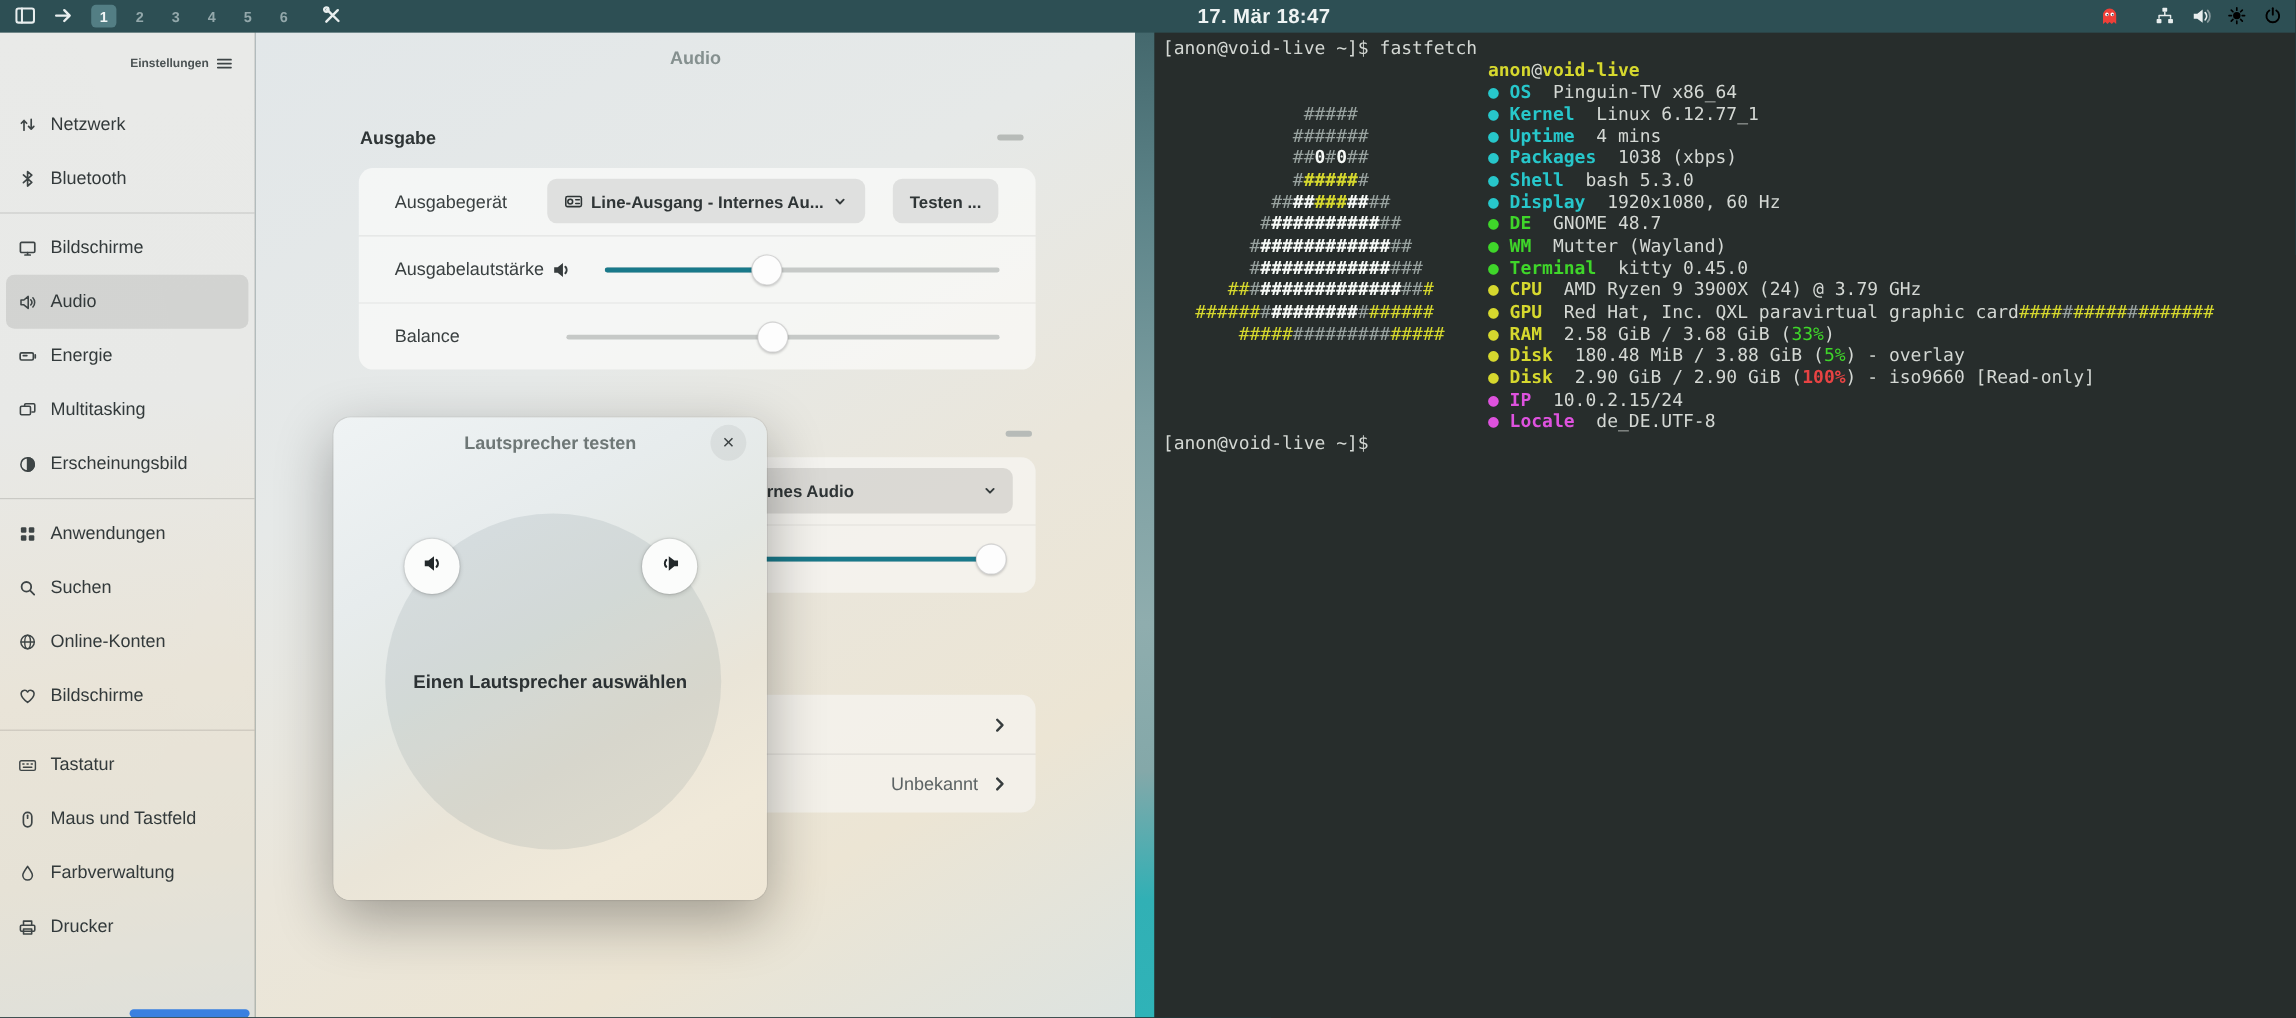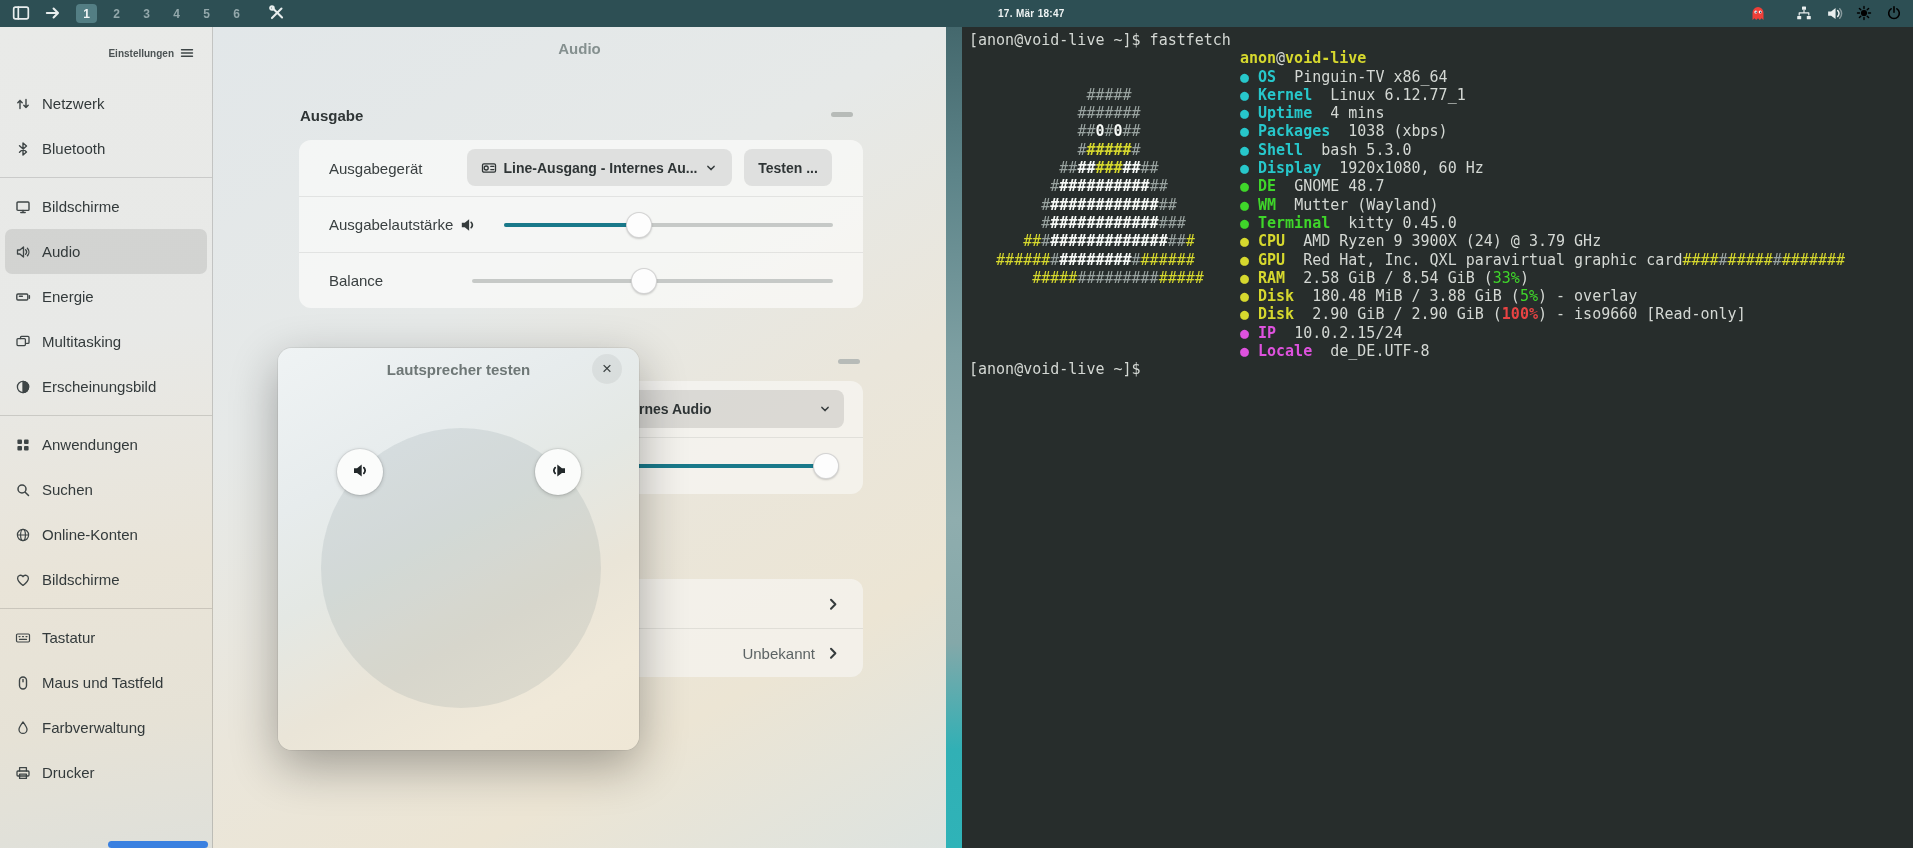--- a/index.html
+++ b/index.html
@@ -11,21 +11,21 @@
   .topbar { position:absolute; left:0; top:0; width:1913px; height:27px;
             background:#2d4f54; z-index:60; }
   .tb-ic { position:absolute; top:4px; width:18px; height:18px; color:#e8eeee; }
   .tb-ic svg { display:block; }
   #workspaces { position:absolute; left:76px; top:0; height:27px; display:flex; align-items:center; gap:9px; }
   .ws { display:inline-flex; align-items:center; justify-content:center;
         min-width:21px; height:19px; border-radius:4px; font-size:12px; font-weight:bold;
         color:#93a8ab; }
   .ws.active { background:#527density; background:#537e84; color:#f2f6f6; }
   .clock { position:absolute; left:998px; top:0; height:27px; line-height:27px;
-           color:#eef3f3; font-size:10px; font-weight:bold; letter-spacing:.3px; }
+           color:#eef3f3; font-size:17px; font-weight:bold; letter-spacing:.3px; }
   .tray { position:absolute; right:10px; top:0; height:27px; display:flex; align-items:center; gap:13px; }
   .tray .tb-tray-ic { width:17px; height:17px; position:relative; top:0; }
   .ghost-wrap { margin-right:16px; }
 
   
   .wall-strip { position:absolute; left:946px; top:27px; width:16px; height:821px;
     background:linear-gradient(180deg,#44686d 0%,#5d8489 18%,#7d9fa2 40%,#8fadae 60%,#84a8a9 75%,#31b0b5 88%,#2fb3b8 100%); }
 
   
   .win { position:absolute; left:0; top:27px; width:946px; height:821px; display:flex;
@@ -55,21 +55,21 @@
 
   .card { position:absolute; left:86px; width:564px; border-radius:12px;
           background:rgba(252,252,251,.68); }
   .card .row { position:relative; height:56px; }
   .card .row + .row { border-top:1px solid rgba(0,0,0,.075); }
   .row-label { position:absolute; left:30px; top:0; height:100%; display:flex; align-items:center;
                font-size:15px; color:#3a4041; }
   .btn { position:absolute; top:9px; height:37px; border-radius:8px; background:rgba(0,0,0,.085);
          display:flex; align-items:center; justify-content:center; gap:7px;
          font-size:14px; font-weight:bold; color:#2f3536; }
-  .dd-out { left:168px; width:265px; }
+  .dd-out { left:157px; width:265px; }
   .btn-test { left:445px; width:88px; }
   .track { position:absolute; height:4px; border-radius:2px; background:#c6c9c7; }
   .fill { position:absolute; height:4px; border-radius:2px; background:#19798a; }
   .handle { position:absolute; width:26px; height:26px; border-radius:50%; background:#fdfdfd;
             border:1px solid rgba(0,0,0,.16); box-shadow:0 1px 2px rgba(0,0,0,.18); }
   .spk-row-ic { position:absolute; left:160px; top:19px; width:18px; height:18px; color:#363c3d; }
   .chev { width:14px; height:14px; color:#363c3d; }
   #card2 { top:354px; height:113px; background:rgba(250,250,249,.6); }
   #card2 .rowA { position:relative; height:57px; border-bottom:1px solid rgba(0,0,0,.075); }
   .dd-in { position:absolute; left:167px; top:9px; width:378px; height:38px; border-radius:8px;
@@ -414,21 +414,21 @@
 <span>             </span><span class="t-g">#####</span><span>            </span><span class="t-cy">● </span><span class="t-cyb">Kernel</span><span>  </span><span class="t-fg">Linux 6.12.77_1</span>
 <span>            </span><span class="t-g">#######</span><span>           </span><span class="t-cy">● </span><span class="t-cyb">Uptime</span><span>  </span><span class="t-fg">4 mins</span>
 <span>            </span><span class="t-g">##</span><span class="t-wb">0</span><span class="t-g">#</span><span class="t-wb">0</span><span class="t-g">##</span><span>           </span><span class="t-cy">● </span><span class="t-cyb">Packages</span><span>  </span><span class="t-fg">1038 (xbps)</span>
 <span>            </span><span class="t-g">#</span><span class="t-yb">#####</span><span class="t-g">#</span><span>           </span><span class="t-cy">● </span><span class="t-cyb">Shell</span><span>  </span><span class="t-fg">bash 5.3.0</span>
 <span>          </span><span class="t-g">##</span><span class="t-wb">##</span><span class="t-yb">###</span><span class="t-wb">##</span><span class="t-g">##</span><span>         </span><span class="t-cy">● </span><span class="t-cyb">Display</span><span>  </span><span class="t-fg">1920x1080, 60 Hz</span>
 <span>         </span><span class="t-g">#</span><span class="t-wb">##########</span><span class="t-g">##</span><span>        </span><span class="t-gn">● </span><span class="t-gnb">DE</span><span>  </span><span class="t-fg">GNOME 48.7</span>
 <span>        </span><span class="t-g">#</span><span class="t-wb">############</span><span class="t-g">##</span><span>       </span><span class="t-gn">● </span><span class="t-gnb">WM</span><span>  </span><span class="t-fg">Mutter (Wayland)</span>
 <span>        </span><span class="t-g">#</span><span class="t-wb">############</span><span class="t-g">###</span><span>      </span><span class="t-gn">● </span><span class="t-gnb">Terminal</span><span>  </span><span class="t-fg">kitty 0.45.0</span>
 <span>      </span><span class="t-y">##</span><span class="t-g">#</span><span class="t-wb">#############</span><span class="t-g">##</span><span class="t-y">#</span><span>     </span><span class="t-y">● </span><span class="t-yb">CPU</span><span>  </span><span class="t-fg">AMD Ryzen 9 3900X (24) @ 3.79 GHz</span>
 <span>   </span><span class="t-y">######</span><span class="t-g">#</span><span class="t-wb">########</span><span class="t-g">#</span><span class="t-y">######</span><span>     </span><span class="t-y">● </span><span class="t-yb">GPU</span><span>  </span><span class="t-fg">Red Hat, Inc. QXL paravirtual graphic card</span><span class="t-y">####</span><span class="t-g">#</span><span class="t-y">#####</span><span class="t-g">#</span><span class="t-y">#######</span>
-<span>       </span><span class="t-y">#####</span><span class="t-g">#########</span><span class="t-y">#####</span><span>    </span><span class="t-y">● </span><span class="t-yb">RAM</span><span>  </span><span class="t-fg">2.58 GiB / 8.54 GiB (</span><span class="t-gn">33%</span><span class="t-fg">)</span>
+<span>       </span><span class="t-y">#####</span><span class="t-g">#########</span><span class="t-y">#####</span><span>    </span><span class="t-y">● </span><span class="t-yb">RAM</span><span>  </span><span class="t-fg">2.58 GiB / 3.68 GiB (</span><span class="t-gn">33%</span><span class="t-fg">)</span>
 <span>                              </span><span class="t-y">● </span><span class="t-yb">Disk</span><span>  </span><span class="t-fg">180.48 MiB / 3.88 GiB (</span><span class="t-gn">5%</span><span class="t-fg">) - overlay</span>
 <span>                              </span><span class="t-y">● </span><span class="t-yb">Disk</span><span>  </span><span class="t-fg">2.90 GiB / 2.90 GiB (</span><span class="t-rd">100%</span><span class="t-fg">) - iso9660 [Read-only]</span>
 <span>                              </span><span class="t-mg">● </span><span class="t-mgb">IP</span><span>  </span><span class="t-fg">10.0.2.15/24</span>
 <span>                              </span><span class="t-mg">● </span><span class="t-mgb">Locale</span><span>  </span><span class="t-fg">de_DE.UTF-8</span>
 <span class="t-fg">[anon@void-live ~]$</span>
 </pre>
   </div>
 
   <div class="dlg">
     <div class="dlg-title">Lautsprecher testen</div>
@@ -439,16 +439,17 @@
             <path fill="currentColor" d="M2.5 6h2.6L9 2.9v10.2L5.1 10H2.5Z"></path>
             <path d="M10.8 5.6a3.6 3.6 0 0 1 0 4.8" stroke="currentColor" stroke-width="1.5" fill="none" stroke-linecap="round"></path>
           </svg></span>
     </div>
     <div class="spk-btn spk-r">
       <span><svg viewBox="0 0 16 16" width="18" height="18">
             <path fill="currentColor" d="M2.5 6h2.6L9 2.9v10.2L5.1 10H2.5Z"></path>
             <path d="M10.8 5.6a3.6 3.6 0 0 1 0 4.8" stroke="currentColor" stroke-width="1.5" fill="none" stroke-linecap="round"></path>
           </svg></span>
     </div>
+    <div class="dlg-hint">Einen Lautsprecher auswählen</div>
   </div>
 
   <div class="dock-ind"></div>
 </div>
 
 </body></html>

